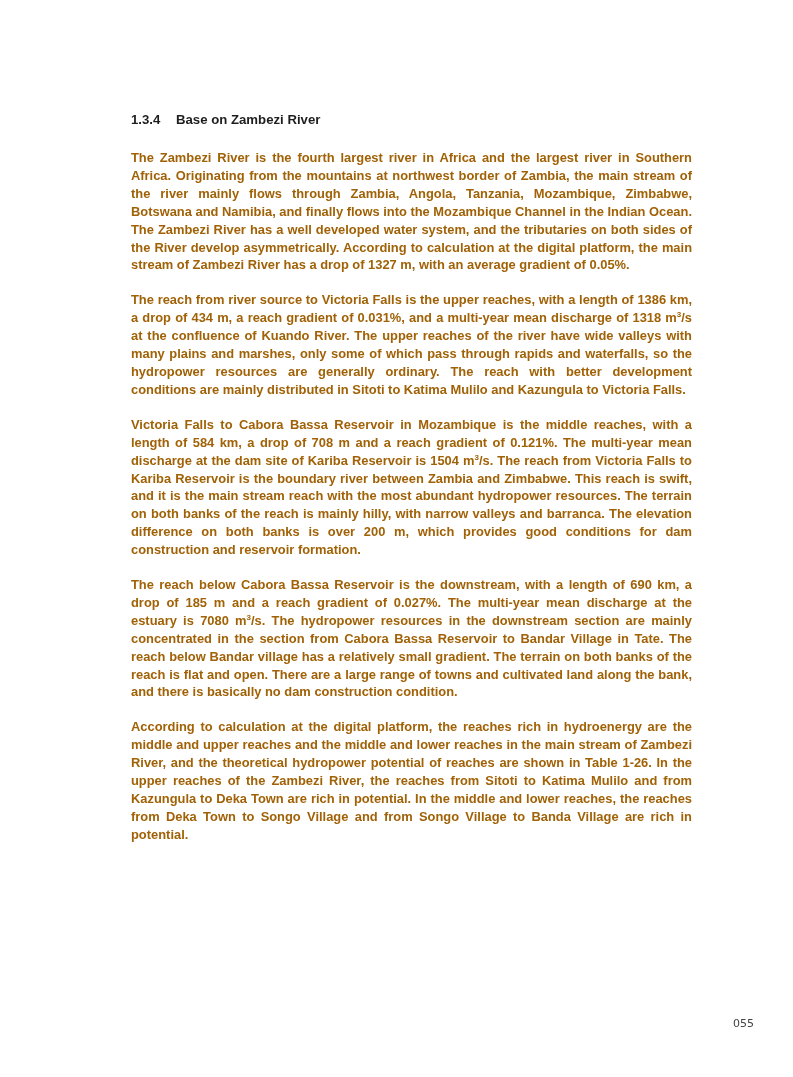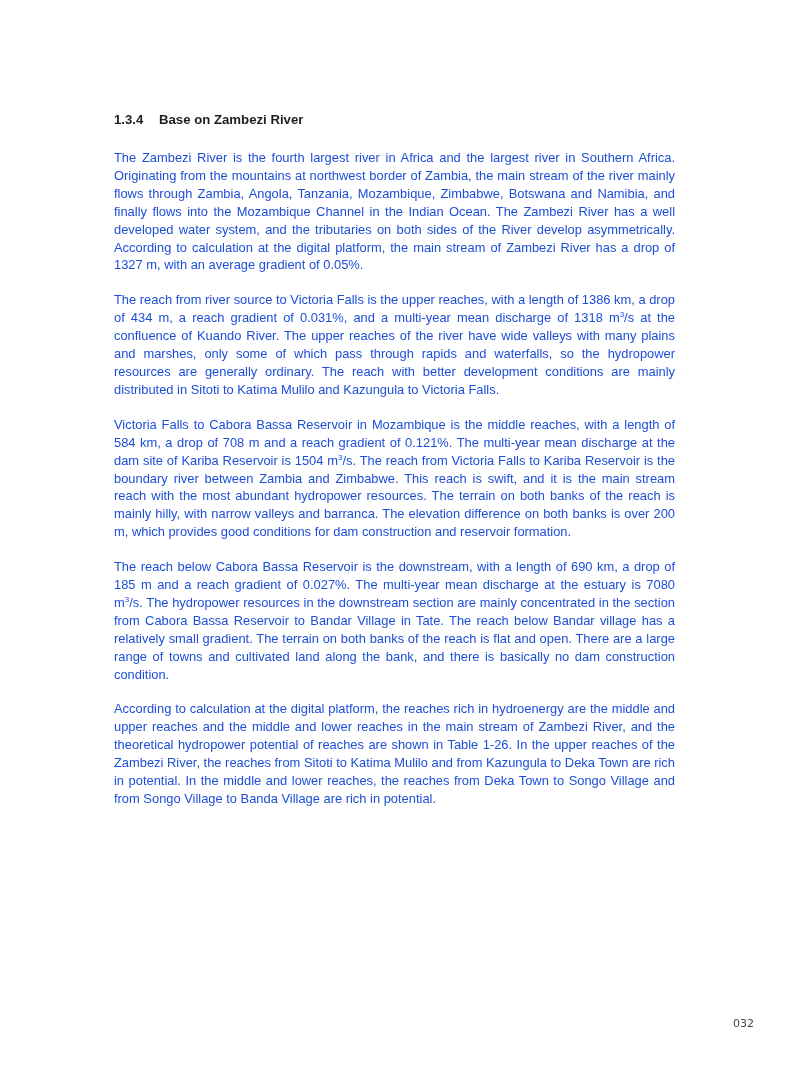--- a/index.html
+++ b/index.html
@@ -10,21 +10,21 @@
     body {
       width: 793px;
       height: 1077px;
       position: relative;
       overflow: hidden;
       font-family: "Liberation Sans", sans-serif;
       color: #2a2a2a;
     }
     .content {
       position: absolute;
-      left: 114px;
+      left: 131px;
       top: 111px;
       width: 561px;
     }
     h2 {
       font-family: "Liberation Sans", sans-serif;
       font-weight: bold;
       font-size: 13.2px;
       color: #1e1e1e;
       margin: 0 0 20px 0;
       line-height: 18px;
@@ -40,21 +40,22 @@
     .num {
       display: inline-block;
     }
     .num-h2 { width: 45px; }
     .num-h3 { width: 54px; }
     p {
       font-size: 12.9px;
       line-height: 17.9px;
       text-align: justify;
       margin: 0 0 17px 0;
-      color: #1d4ed8;
+      color: #a16207;
+      font-weight: bold;
     }
     sup {
       font-size: 8px;
       line-height: 0;
       vertical-align: 5px;
     }
     .page-number {
       position: absolute;
       left: 733px;
       top: 1017px;
@@ -78,13 +79,13 @@
   <p><span>The reach from river source to Victoria Falls is the upper reaches, with a length of 1386 km, a drop of 434 m, a reach gradient of 0.031%, and a multi-year mean discharge of 1318 m</span><sup>3</sup><span>/s at the confluence of Kuando River. The upper reaches of the river have wide valleys with many plains and marshes, only some of which pass through rapids and waterfalls, so the hydropower resources are generally ordinary. The reach with better development conditions are mainly distributed in Sitoti to Katima Mulilo and Kazungula to Victoria Falls.</span></p>
 
   <p><span>Victoria Falls to Cabora Bassa Reservoir in Mozambique is the middle reaches, with a length of 584 km, a drop of 708 m and a reach gradient of 0.121%. The multi-year mean discharge at the dam site of Kariba Reservoir is 1504 m</span><sup>3</sup><span>/s. The reach from Victoria Falls to Kariba Reservoir is the boundary river between Zambia and Zimbabwe. This reach is swift, and it is the main stream reach with the most abundant hydropower resources. The terrain on both banks of the reach is mainly hilly, with narrow valleys and barranca. The elevation difference on both banks is over 200 m, which provides good conditions for dam construction and reservoir formation.</span></p>
 
   <p><span>The reach below Cabora Bassa Reservoir is the downstream, with a length of 690 km, a drop of 185 m and a reach gradient of 0.027%. The multi-year mean discharge at the estuary is 7080 m</span><sup>3</sup><span>/s. The hydropower resources in the downstream section are mainly concentrated in the section from Cabora Bassa Reservoir to Bandar Village in Tate. The reach below Bandar village has a relatively small gradient. The terrain on both banks of the reach is flat and open. There are a large range of towns and cultivated land along the bank, and there is basically no dam construction condition.</span></p>
 
   <p>According to calculation at the digital platform, the reaches rich in hydroenergy are the middle and upper reaches and the middle and lower reaches in the main stream of Zambezi River, and the theoretical hydropower potential of reaches are shown in Table 1-26. In the upper reaches of the Zambezi River, the reaches from Sitoti to Katima Mulilo and from Kazungula to Deka Town are rich in potential. In the middle and lower reaches, the reaches from Deka Town to Songo Village and from Songo Village to Banda Village are rich in potential.</p>
 
 </div>
 
-<div class="page-number">032</div>
+<div class="page-number">055</div>
 
 </body></html>

